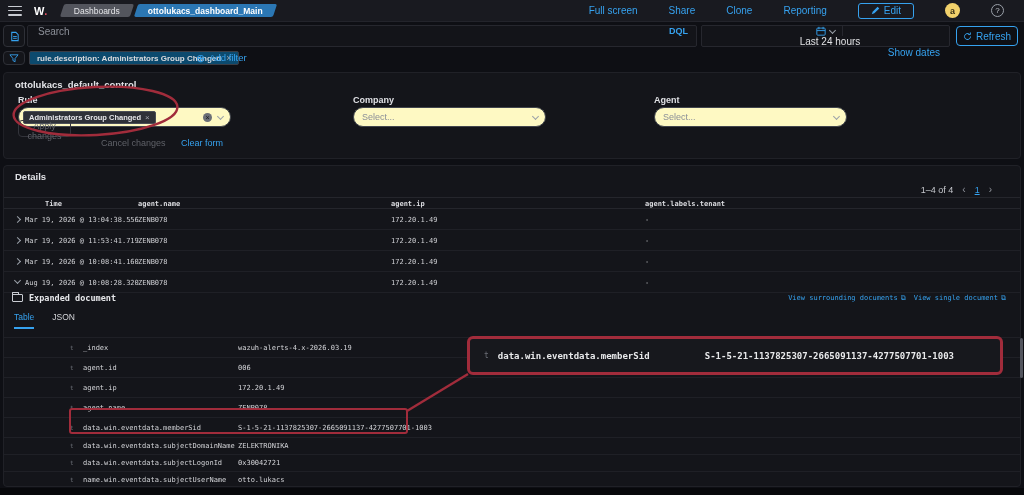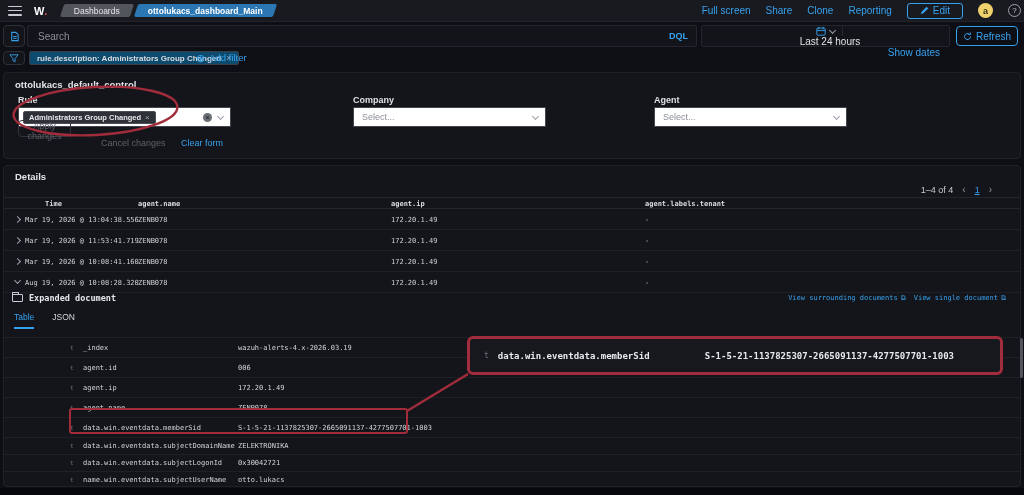--- a/index.html
+++ b/index.html
@@ -15,35 +15,35 @@
     background:#191a20; border-bottom:1px solid #23242b; display:flex; align-items:center; }
   .burger { width:14px; height:10px; margin-left:8px; display:flex; flex-direction:column; justify-content:space-between; cursor:pointer; }
   .burger i { display:block; height:1.5px; background:#c9ccd2; border-radius:1px; }
   .logo { margin-left:12px; font-weight:bold; font-size:11px; color:#fff; letter-spacing:.5px; }
   .logo .dot { color:#e35261; }
   .crumbs { display:flex; margin-left:14px; }
   .crumb { height:13px; display:flex; align-items:center; padding:0 12px; font-size:8.5px; transform:skewX(-18deg); border-radius:2px; cursor:pointer; }
   .crumb > span { transform:skewX(18deg); white-space:nowrap; }
   .crumb.gray { background:#53555d; color:#e4e5e8; }
   .crumb.bluebg { background:#2b77b4; color:#fff; font-weight:bold; margin-left:4px; }
-  #nav-right { margin-left:auto; display:flex; align-items:center; gap:15px; padding-right:3px; }
+  #nav-right { margin-left:auto; display:flex; align-items:center; gap:31px; padding-right:20px; }
   .navlink { font-size:10px; color:#36a2ef; cursor:pointer; white-space:nowrap; }
   .editbtn { height:16px; display:flex; align-items:center; gap:4px; padding:0 12px;
     border:1px solid #36a2ef; border-radius:3px; color:#36a2ef; font-size:10px; cursor:pointer; background:transparent; }
   .avatar { width:15px; height:15px; border-radius:50%; background:#f1d16b; color:#3a3114;
     font-size:9px; font-weight:bold; display:flex; align-items:center; justify-content:center; cursor:pointer; }
   .helpicon { width:13px; height:13px; border-radius:50%; border:1px solid #9aa0a9; color:#c3c7cd;
     font-size:8px; display:flex; align-items:center; justify-content:center; cursor:pointer; }
 
   
   .iconbox { position:absolute; width:22px; border:1px solid #2e3037; border-radius:4px;
     background:#14151a; display:flex; align-items:center; justify-content:center; cursor:pointer; }
   #searchinput { position:absolute; left:27px; top:25px; width:670px; height:22px;
     background:#131419; border:1px solid #26272e; border-radius:2px;
-    display:flex; align-items:center; padding:0 8px 0 10px; cursor:text; }
+    display:flex; align-items:flex-start; padding:0 8px 0 10px; cursor:text; }
   #searchinput .ph { color:#8b8f98; font-size:10px; }
   #searchinput .dql { margin-left:auto; font-size:9px; font-weight:bold; color:#36a2ef; cursor:pointer; }
   #datepicker { position:absolute; left:701px; top:25px; width:249px; height:22px;
     background:#131419; border:1px solid #26272e; border-radius:2px; display:flex; align-items:center;flex-direction:column; }
   #datepicker .calsec { display:flex; align-items:center; gap:4px; padding:0 7px; height:100%;
     border-right:1px solid #26272e; cursor:pointer; }
   #datepicker .range { font-size:10px; color:#e0e1e4; padding-left:9px; }
   #datepicker .showdates { margin-left:auto; padding-right:9px; font-size:10px; color:#36a2ef; cursor:pointer; }
   #refreshbtn { position:absolute; left:956px; top:26px; width:62px; height:20px;
     border:1px solid #36a2ef; border-radius:4px; background:transparent; color:#36a2ef;
@@ -56,22 +56,22 @@
   #filterpill .x { color:#9fa3ab; font-weight:normal; font-size:9px; cursor:pointer; }
   #addfilter { position:absolute; left:196px; top:52px; display:flex; align-items:center; gap:4px;
     font-size:9.5px; color:#36a2ef; cursor:pointer; }
   #addfilter .plus { font-size:11px; line-height:10px; }
 
   
   .panel { position:absolute; background:#14151a; border:1px solid #202127; border-radius:4px; }
   #controlpanel { left:3px; top:72px; width:1018px; height:87px; }
   .ptitle { position:absolute; font-size:9.5px; font-weight:bold; color:#e2e3e7; }
   .ctl-label { position:absolute; top:22px; font-size:9px; font-weight:bold; color:#dfe0e4; }
-  .ctl-select { position:absolute; top:34px; height:20px; background:#ffffff; border:1px solid #41454d;
-    border-radius:1px; display:flex; align-items:center; cursor:pointer; }
+  .ctl-select { position:absolute; top:34px; height:20px; background:#fef9c3; border:1px solid #41454d;
+    border-radius:10px; display:flex; align-items:center; cursor:pointer; }
   .ctl-select .placeholder { font-size:9px; color:#8b8f98; padding-left:8px; }
   .rulepill { margin-left:4px; height:13px; background:#2e3138; border:1px solid #4a4e57; border-radius:2px;
     display:flex; align-items:center; gap:4px; padding:0 5px; font-size:7.5px; font-weight:bold; color:#e6e7ea; }
   .rulepill .x { font-weight:normal; color:#a2a6ad; font-size:8px; cursor:pointer; }
   .selright { margin-left:auto; display:flex; align-items:center; gap:6px; padding-right:7px; }
   .clearcirc { width:9px; height:9px; border-radius:50%; background:#6a6e76; color:#14151a;
     font-size:7px; line-height:9px; text-align:center; cursor:pointer; }
   .chev { display:inline-block; width:5px; height:5px; border-right:1.4px solid #9aa0a9; border-bottom:1.4px solid #9aa0a9; }
   .chev.down { transform:rotate(45deg); margin-top:-2px; }
   .chev.right { transform:rotate(-45deg); }

